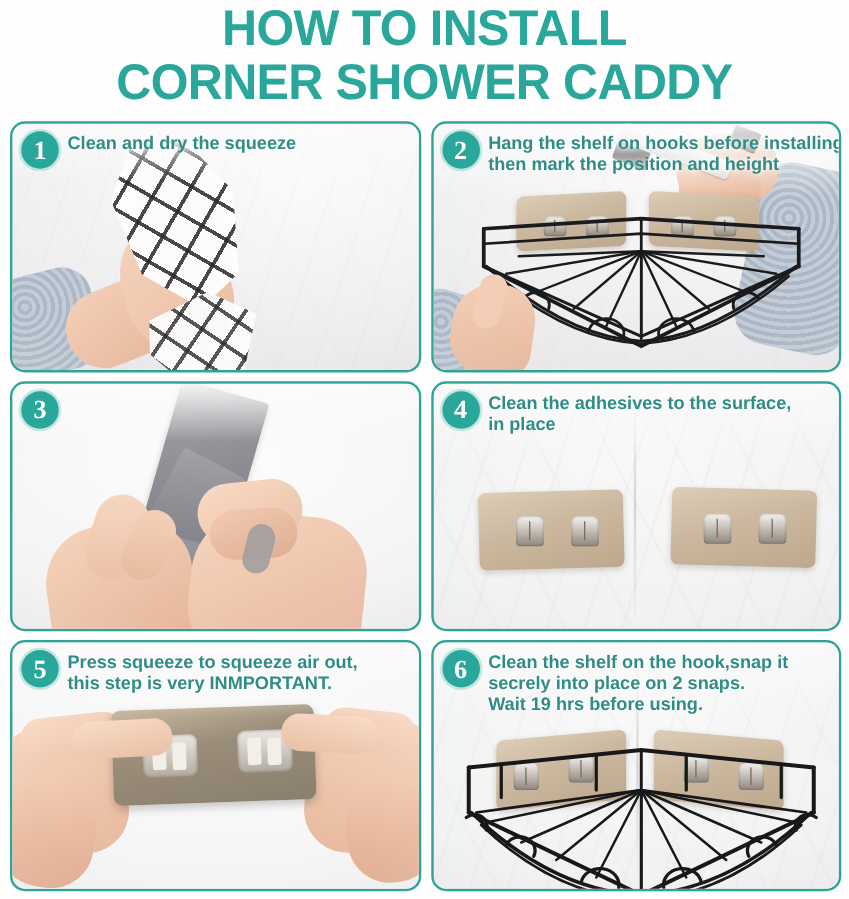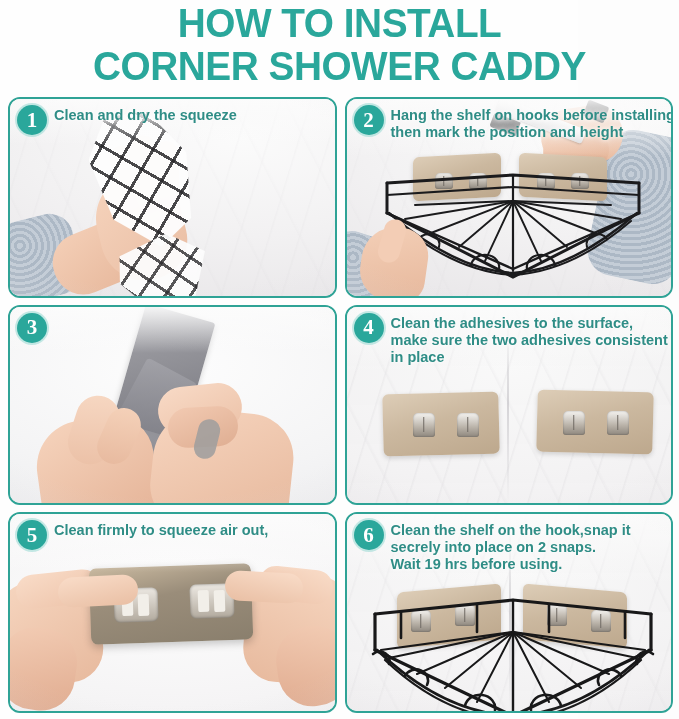--- a/index.html
+++ b/index.html
@@ -293,21 +293,20 @@
         <div class="pad" style="left:190px; top:84px; width:116px; height:62px; transform:rotate(1.5deg);"></div>
         <div class="snap" style="left:216px; top:104px; width:22px; height:24px;"></div>
         <div class="snap" style="left:260px; top:104px; width:22px; height:24px;"></div>
       </div>
       <div class="vig"></div>
       <div class="topfade" style="height:66px;"></div>
       <div class="cap">
         <div class="badge">4</div>
         <div class="cap-text">
           <span class="l">Clean the adhesives to the surface,</span>
-          <span class="l">make sure the two adhesives consistent</span>
           <span class="l">in place</span>
         </div>
       </div>
     </div>
 
     <div class="card">
       <div class="photo">
         <div class="wall" style="background:radial-gradient(120% 95% at 50% 40%, #fdfdfd 0%, #f5f4f5 60%, #eeedee 100%);"></div>
 
         <div class="skin" style="left:-16px; top:66px; width:108px; height:104px; border-radius:44px 30px 34px 40px; transform:rotate(-4deg); background:linear-gradient(150deg,#f7d7c1,#e7b99d);"></div>
@@ -331,21 +330,22 @@
         <div style="position:absolute; left:204px; top:76px; width:11px; height:22px; background:#f2efe9; border-radius:2px; transform:rotate(-2deg);"></div>
 
         <div class="skin" style="left:48px; top:62px; width:80px; height:30px; border-radius:15px; transform:rotate(-3deg); background:linear-gradient(170deg,#f9dcc8,#e9bfa4);"></div>
         <div class="skin" style="right:32px; top:58px; width:78px; height:30px; border-radius:15px; transform:rotate(3deg); background:linear-gradient(190deg,#f9dcc8,#e9bfa4);"></div>
       </div>
       <div class="vig"></div>
       <div class="topfade" style="height:58px;"></div>
       <div class="cap">
         <div class="badge">5</div>
         <div class="cap-text">
-          <span class="l">Clean firmly to squeeze air out,</span>
+          <span class="l">Press squeeze to squeeze air out,</span>
+          <span class="l">this step is very INMPORTANT.</span>
         </div>
       </div>
     </div>
 
     <div class="card">
       <div class="photo">
         <div class="wall tile"></div>
         <div class="marble" style="opacity:.4"></div>
         <div class="tile-seam" style="left:162px;"></div>
 

